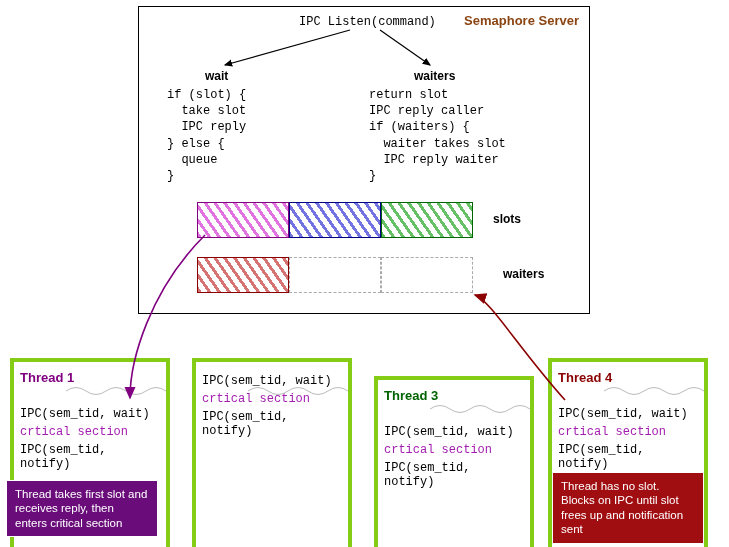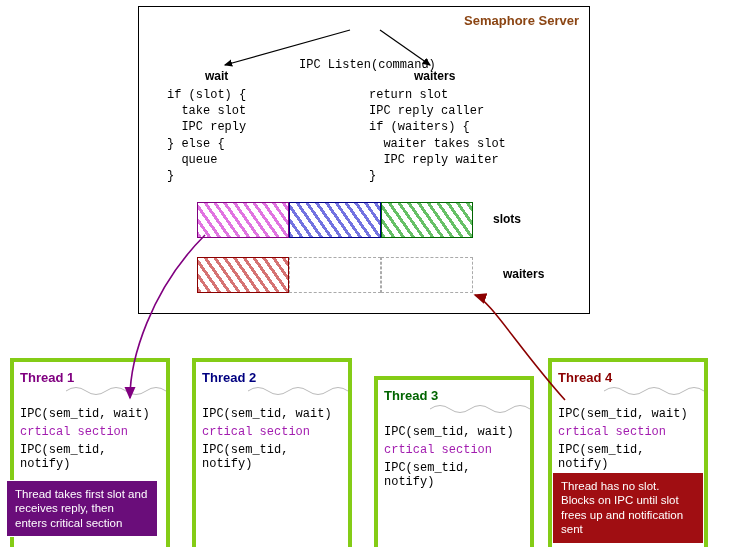--- a/index.html
+++ b/index.html
@@ -23,21 +23,21 @@
   }
   .server-title {
     position: absolute;
     right: 10px; top: 6px;
     font-weight: bold;
     color: #8B4513;
     font-size: 13px;
   }
   .ipc-listen {
     position: absolute;
-    left: 160px; top: 8px; margin-top: 43px;
+    left: 160px; top: 8px;
   }
   .branch-label { font-weight: bold; }
   .wait-label { position: absolute; left: 66px; top: 62px; }
   .notify-label { position: absolute; left: 275px; top: 62px; }
   .wait-code { position: absolute; left: 28px; top: 80px; line-height: 1.35; white-space: pre; }
   .notify-code { position: absolute; left: 230px; top: 80px; line-height: 1.35; white-space: pre; }
   .slots-row { position: absolute; left: 58px; top: 195px; height: 36px; display: flex; }
   .slot { width: 92px; height: 36px; border: 1px solid; }
   .slot-purple { border-color: #800080; background: repeating-linear-gradient(55deg, rgba(200,0,200,0.55) 0 3px, transparent 3px 8px); }
   .slot-blue   { border-color: #000080; background: repeating-linear-gradient(55deg, rgba(0,0,200,0.55) 0 3px, transparent 3px 8px); }
@@ -128,21 +128,20 @@
   <div class="thread-line mono crit">crtical section</div>
   <div class="thread-line mono">IPC(sem_tid, notify)</div>
   <svg class="torn" style="top:22px" width="100" height="14">
       <path d="M0 7 Q10 0 20 7 T40 7 T60 7 T80 7 T100 7" stroke="#bbb" fill="none"></path>
     </svg>
   <svg class="torn" style="bottom:6px" width="100" height="14">
       <path d="M0 7 Q10 0 20 7 T40 7 T60 7 T80 7 T100 7" stroke="#bbb" fill="none"></path>
     </svg>
 </div>
 <div class="thread-box t2">
-  <div class="thread-title">Thread 2</div>
   <div class="thread-line mono">IPC(sem_tid, wait)</div>
   <div class="thread-line mono crit">crtical section</div>
   <div class="thread-line mono">IPC(sem_tid, notify)</div>
   <svg class="torn" style="top:22px" width="100" height="14">
       <path d="M0 7 Q10 0 20 7 T40 7 T60 7 T80 7 T100 7" stroke="#bbb" fill="none"></path>
     </svg>
   <svg class="torn" style="bottom:6px" width="100" height="14">
       <path d="M0 7 Q10 0 20 7 T40 7 T60 7 T80 7 T100 7" stroke="#bbb" fill="none"></path>
     </svg>
 </div>

